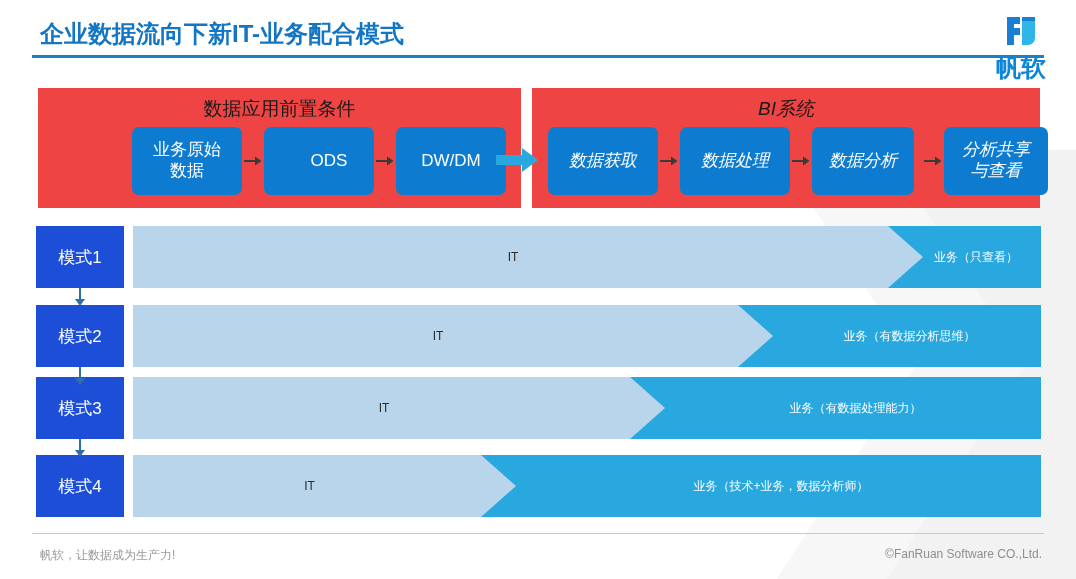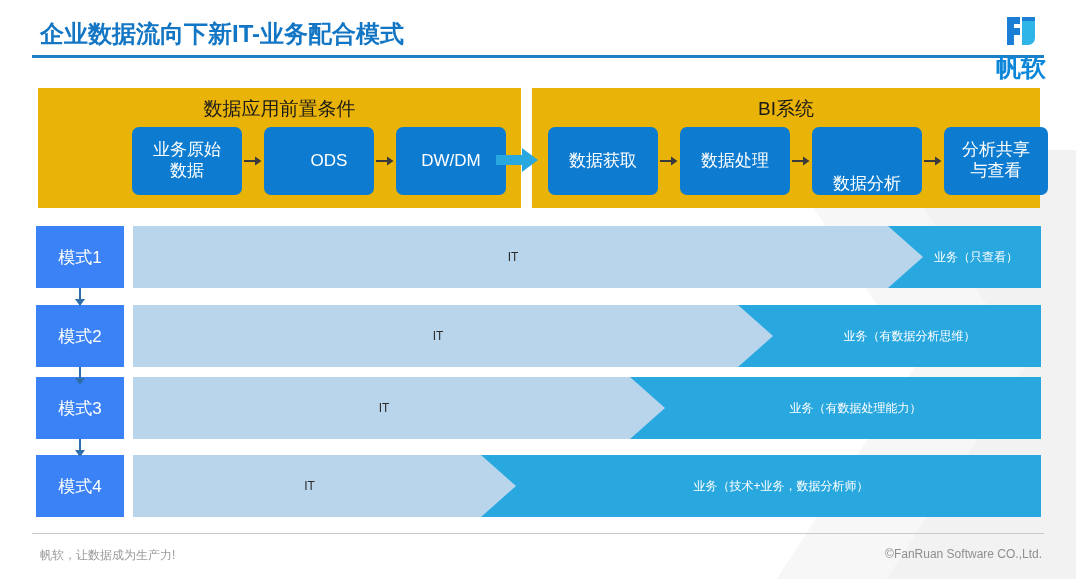--- a/index.html
+++ b/index.html
@@ -80,24 +80,24 @@
     position: absolute;
     left: 0; top: 88px;
     width: 1076px;
     height: 120px;
     z-index: 2;
   }
   .panel {
     position: absolute;
     top: 0;
     height: 120px;
-    background: #eab308;
+    background: #ef4444;
   }
   .panel-a { left: 38px; width: 483px; }
-  .panel-b { left: 532px; width: 508px; }
+  .panel-b { left: 532px; width: 508px; font-style: italic; }
 
   .panel-title {
     position: absolute;
     top: 8px;
     left: 0; right: 0;
     text-align: center;
     font-size: 19px;
     color: #1a1a1a;
   }
 
@@ -150,21 +150,21 @@
     left: 0;
     width: 1076px;
     height: 62px;
   }
   .mode-label {
     position: absolute;
     left: 36px;
     top: 0;
     width: 88px;
     height: 62px;
-    background: #3b82f6;
+    background: #1d4ed8;
     color: #ffffff;
     display: flex;
     align-items: center;
     justify-content: center;
     font-size: 17px;
   }
   .bar-area {
     position: absolute;
     left: 133px;
     top: 0;
@@ -304,21 +304,21 @@
       <div class="pbox" style="left:148px; width:110px;">
         <span>数据处理</span>
       </div>
 
       <div class="mini-arrow" style="left:260px;">
         <svg width="18" height="10" viewBox="0 0 18 10">
           <path d="M0 4 H11 V0.5 L17.5 5 L11 9.5 V6 H0 Z" fill="#3a3a3a"></path>
         </svg>
       </div>
 
-      <div class="pbox" style="left:280px; width:110px;align-items:flex-end;">
+      <div class="pbox" style="left:280px; width:102px;">
         <span>数据分析</span>
       </div>
 
       <div class="mini-arrow" style="left:392px;">
         <svg width="18" height="10" viewBox="0 0 18 10">
           <path d="M0 4 H11 V0.5 L17.5 5 L11 9.5 V6 H0 Z" fill="#3a3a3a"></path>
         </svg>
       </div>
 
       <div class="pbox" style="left:412px; width:104px;">

